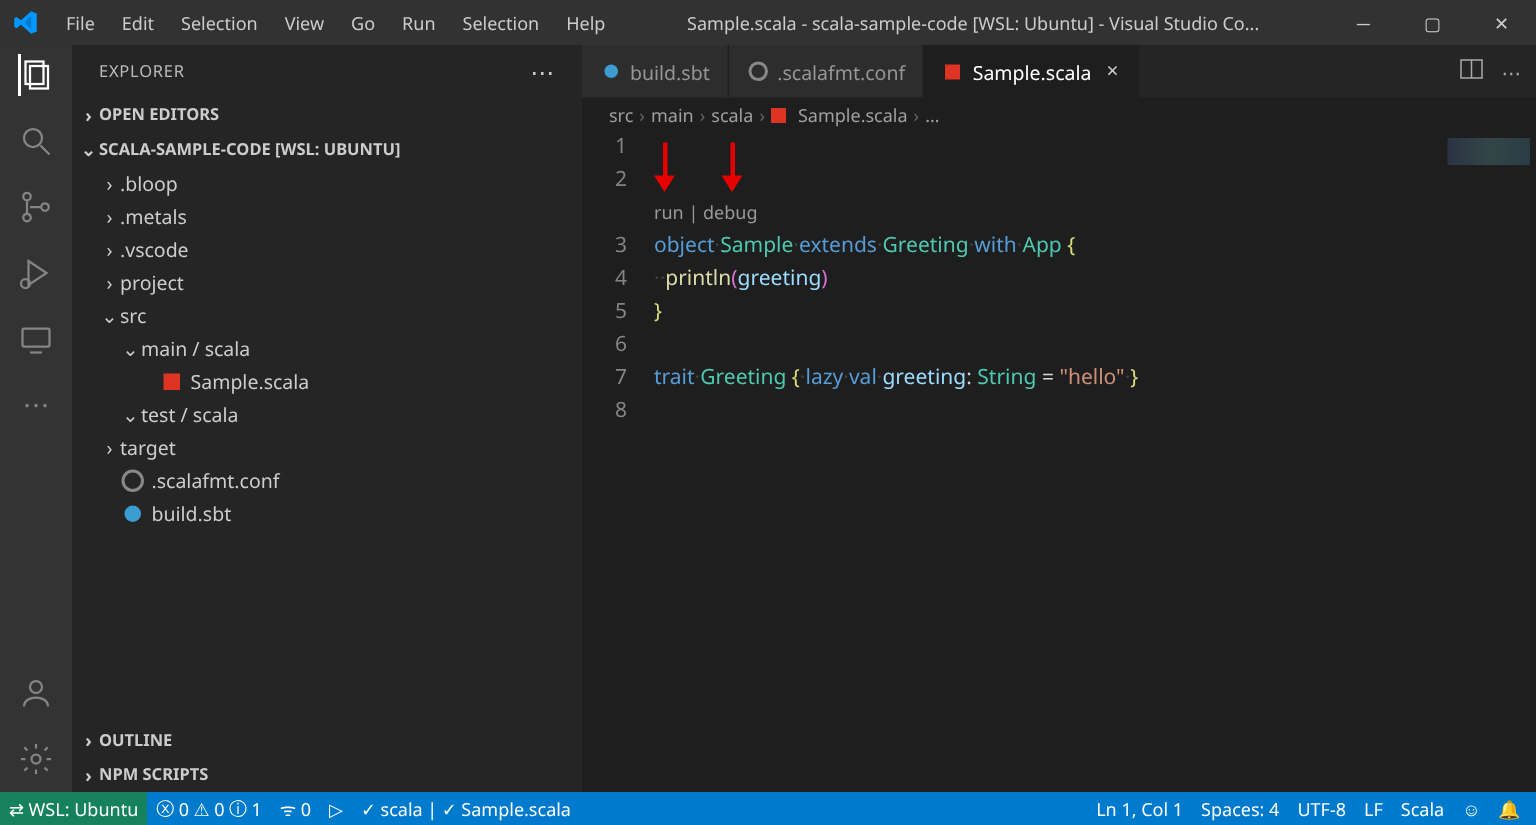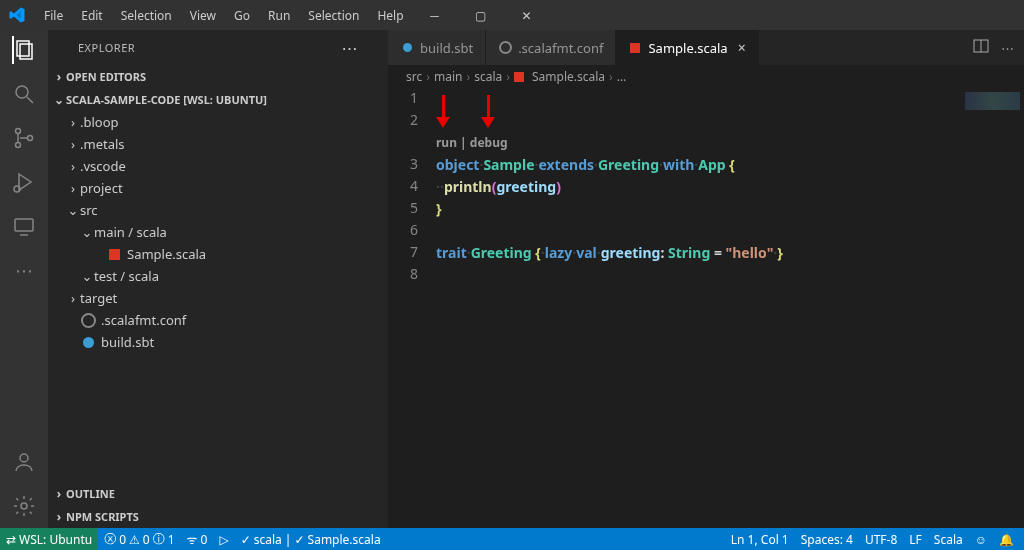--- a/index.html
+++ b/index.html
@@ -20,21 +20,21 @@
 
 .activity { width:48px; background:#333; display:flex; flex-direction:column; align-items:center; padding-top:8px; gap:20px; }
 .activity .ic { width:24px; height:24px; display:flex; align-items:center; justify-content:center; color:#858585; }
 .activity .ic.active { color:#fff; }
 .activity .ic.active::before { content:""; position:absolute; left:0; width:2px; height:28px; background:#fff; }
 .activity .sp { flex:1; }
 .activity .ic svg { width:24px; height:24px; }
 
 
 .sidebar { width:340px; background:#252526; display:flex; flex-direction:column; }
-.sb-head { height:35px; display:flex; align-items:center; justify-content:space-between; padding:0 30px; color:#bbb; font-size:11px; letter-spacing:.5px; }
+.sb-head { height:35px; display:flex; align-items:center; justify-content:space-between; padding:0 18px; color:#bbb; font-size:11px; letter-spacing:.5px; }
 .sb-head .dots { font-size:16px; color:#ccc; }
 .section-head { display:flex; align-items:center; padding:3px 4px; font-size:11px; font-weight:700; color:#ccc; cursor:pointer; }
 .section-head .chev { width:14px; text-align:center; font-size:12px; }
 .tree { flex:1; font-size:13px; overflow:hidden; }
 .tree .row { display:flex; align-items:center; height:22px; color:#ccc; cursor:pointer; }
 .tree .row .tw { width:14px; text-align:center; font-size:13px; color:#ccc; }
 .tree .row .fi { width:16px; height:16px; margin-right:5px; display:flex; align-items:center; justify-content:center; }
 .fi.scala::before { content:""; width:11px; height:11px; background:#de3423; display:inline-block; }
 .fi.cfg::before { content:""; width:11px; height:11px; border-radius:50%; border:2px solid #888; display:inline-block; }
 .fi.sbt::before { content:""; width:11px; height:11px; border-radius:50%; background:#3b9dd1; display:inline-block; }
@@ -49,21 +49,21 @@
 .tab .ti.sbt::before { content:""; width:9px; height:9px; border-radius:50%; background:#3b9dd1; }
 .tab .ti.cfg::before { content:""; width:9px; height:9px; border-radius:50%; border:2px solid #888; }
 .tab .cl { color:#ccc; font-size:14px; margin-left:4px; }
 .tabs .rgt { margin-left:auto; display:flex; align-items:center; gap:12px; padding:0 10px; color:#aaa; }
 .crumb { height:22px; display:flex; align-items:center; padding-left:18px; font-size:12px; color:#a0a0a0; gap:4px; }
 .crumb .sep { color:#666; }
 .crumb .scl::before { content:""; width:10px; height:10px; background:#de3423; display:inline-block; margin-right:4px; vertical-align:-1px; }
 
 .code { flex:1; font-family:"Consolas","Menlo",monospace; font-size:14px; line-height:22px; display:flex; position:relative; }
 .gutter { width:48px; text-align:right; color:#858585; padding-right:18px; user-select:none; }
-.lines { flex:1; white-space:pre;font-weight:bold; }
+.lines { flex:1; white-space:pre; }
 .k1 { color:#569cd6; }
 .cls { color:#4ec9b0; }
 .fn { color:#dcdcaa; }
 .var { color:#9cdcfe; }
 .br { color:#dcdc7a; }
 .br2 { color:#da70d6; }
 .str { color:#ce9178; }
 .pl { color:#d4d4d4; }
 .op { color:#d4d4d4; }
 .codelens { color:#999; font-size:12px; }
@@ -92,20 +92,21 @@
   <div class="menu">
     <span>File</span>
     <span>Edit</span>
     <span>Selection</span>
     <span>View</span>
     <span>Go</span>
     <span>Run</span>
     <span>Selection</span>
     <span>Help</span>
   </div>
+  <div class="wintitle">Sample.scala - scala-sample-code [WSL: Ubuntu] - Visual Studio Co...</div>
   <div class="winctrl">
     <div>─</div>
     <div>▢</div>
     <div>✕</div>
   </div>
 </div>
 
 <div class="main">
 
   <div class="activity" style="position:relative;">

